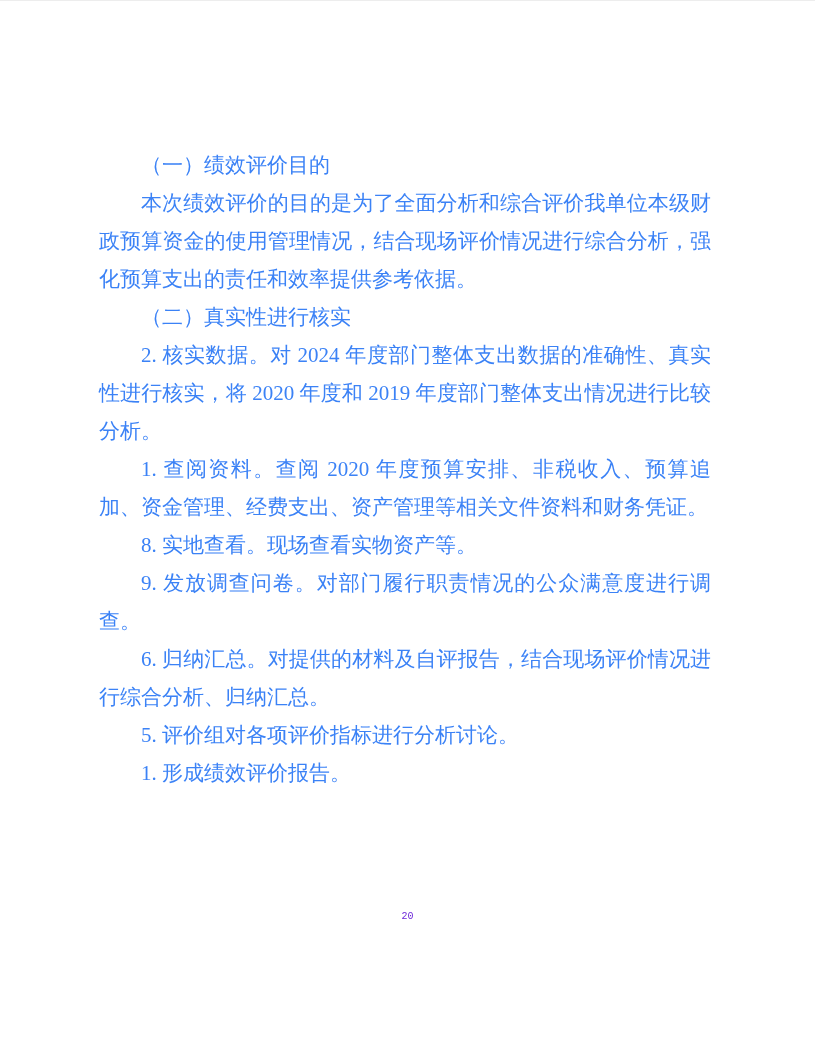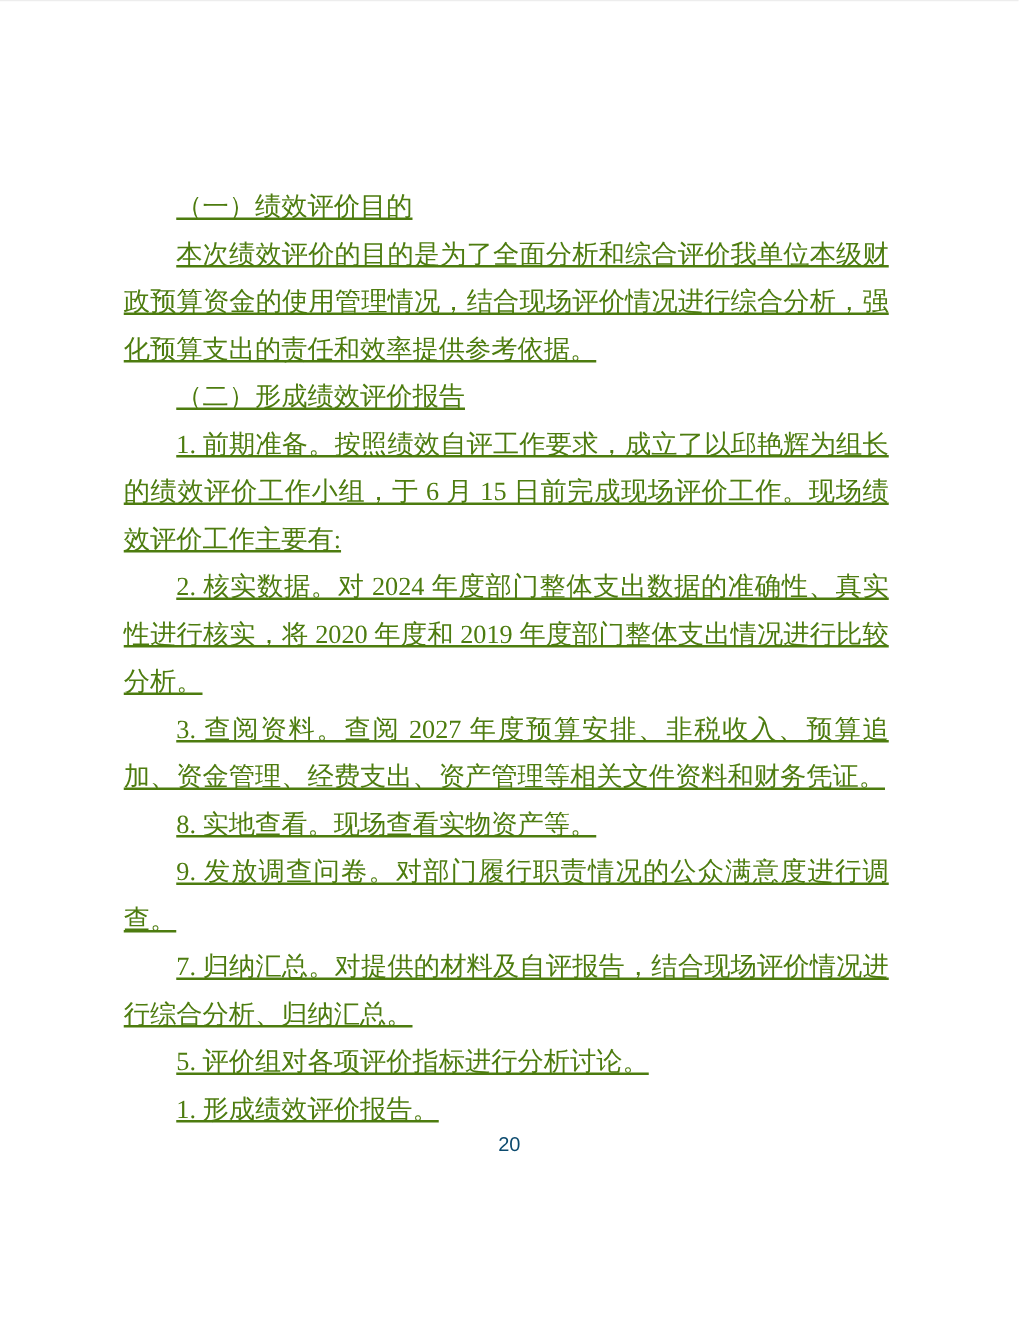--- a/index.html
+++ b/index.html
@@ -25,47 +25,45 @@
     color: #1a1a1a;
   }
   p.para {
     margin: 0;
     padding: 0;
     font-size: 21px;
     line-height: 38px;
     text-indent: 2em;
     text-align: justify;
     text-justify: inter-character;
-    color: #4d7c0f;
+    color: #3b82f6;
     font-family: "Liberation Serif", serif;
-    text-decoration: underline;
   }
   .page-number {
     position: absolute;
     top: 906px;
     left: 0;
     width: 815px;
     text-align: center;
-    font-size: 16px;
+    font-size: 10px;
     line-height: 20px;
-    color: #0c4a6e;
-    font-family: Liberation Sans, sans-serif;
+    color: #6d28d9;
+    font-family: Liberation Mono, monospace;
   }
 </style>
 </head>
 <body>
 
 <div class="page">
   <div class="content">
       <p class="para heading">（一）绩效评价目的</p>
       <p class="para body">本次绩效评价的目的是为了全面分析和综合评价我单位本级财政预算资金的使用管理情况，结合现场评价情况进行综合分析，强化预算支出的责任和效率提供参考依据。</p>
-      <p class="para heading">（二）形成绩效评价报告</p>
-      <p class="para body">1. 前期准备。按照绩效自评工作要求，成立了以邱艳辉为组长的绩效评价工作小组，于 6 月 15 日前完成现场评价工作。现场绩效评价工作主要有:</p>
+      <p class="para heading">（二）真实性进行核实</p>
       <p class="para body">2. 核实数据。对 2024 年度部门整体支出数据的准确性、真实性进行核实，将 2020 年度和 2019 年度部门整体支出情况进行比较分析。</p>
-      <p class="para body">3. 查阅资料。查阅 2027 年度预算安排、非税收入、预算追加、资金管理、经费支出、资产管理等相关文件资料和财务凭证。</p>
+      <p class="para body">1. 查阅资料。查阅 2020 年度预算安排、非税收入、预算追加、资金管理、经费支出、资产管理等相关文件资料和财务凭证。</p>
       <p class="para body">8. 实地查看。现场查看实物资产等。</p>
       <p class="para body">9. 发放调查问卷。对部门履行职责情况的公众满意度进行调查。</p>
-      <p class="para body">7. 归纳汇总。对提供的材料及自评报告，结合现场评价情况进行综合分析、归纳汇总。</p>
+      <p class="para body">6. 归纳汇总。对提供的材料及自评报告，结合现场评价情况进行综合分析、归纳汇总。</p>
       <p class="para body">5. 评价组对各项评价指标进行分析讨论。</p>
       <p class="para body">1. 形成绩效评价报告。</p>
     </div>
   <div class="page-number">20</div>
 </div>
 
 </body></html>

